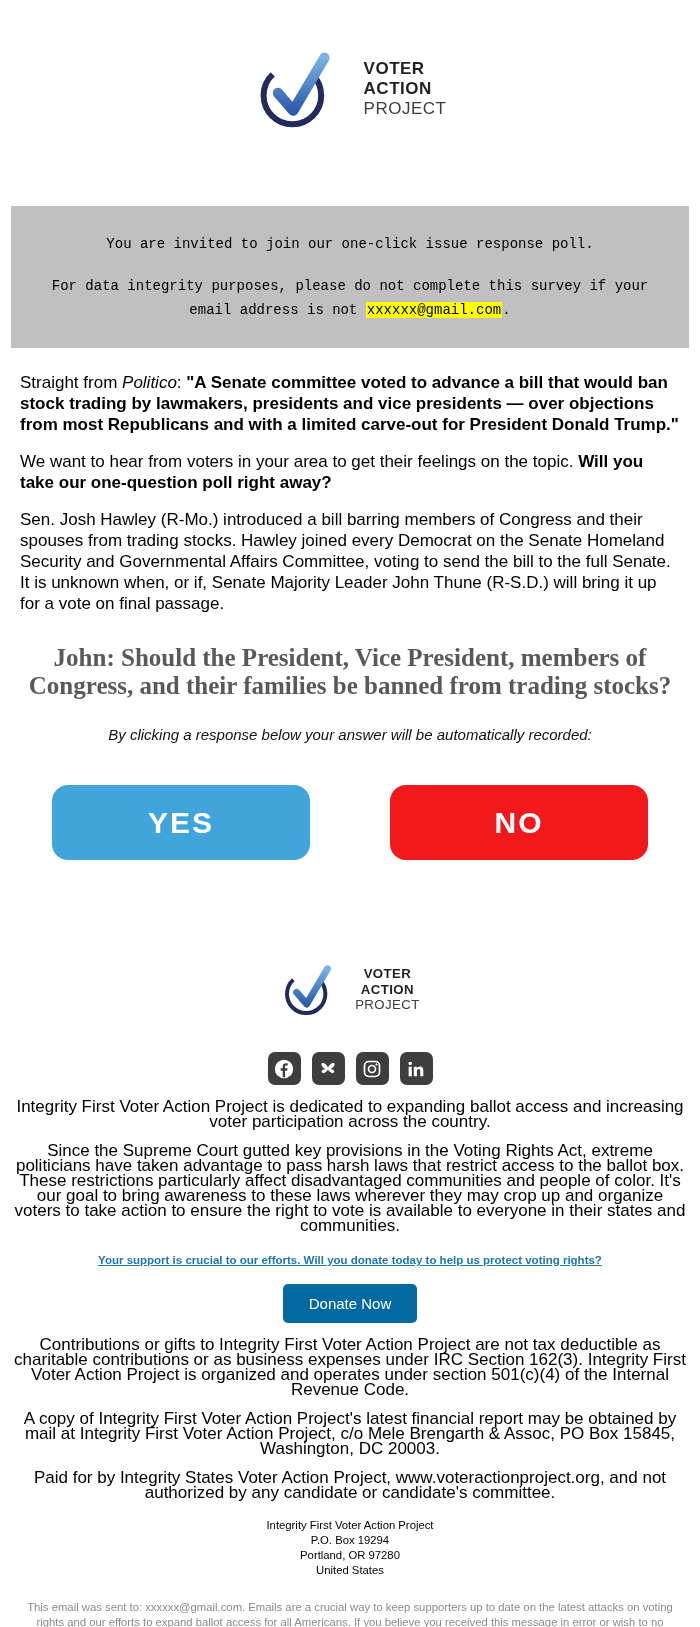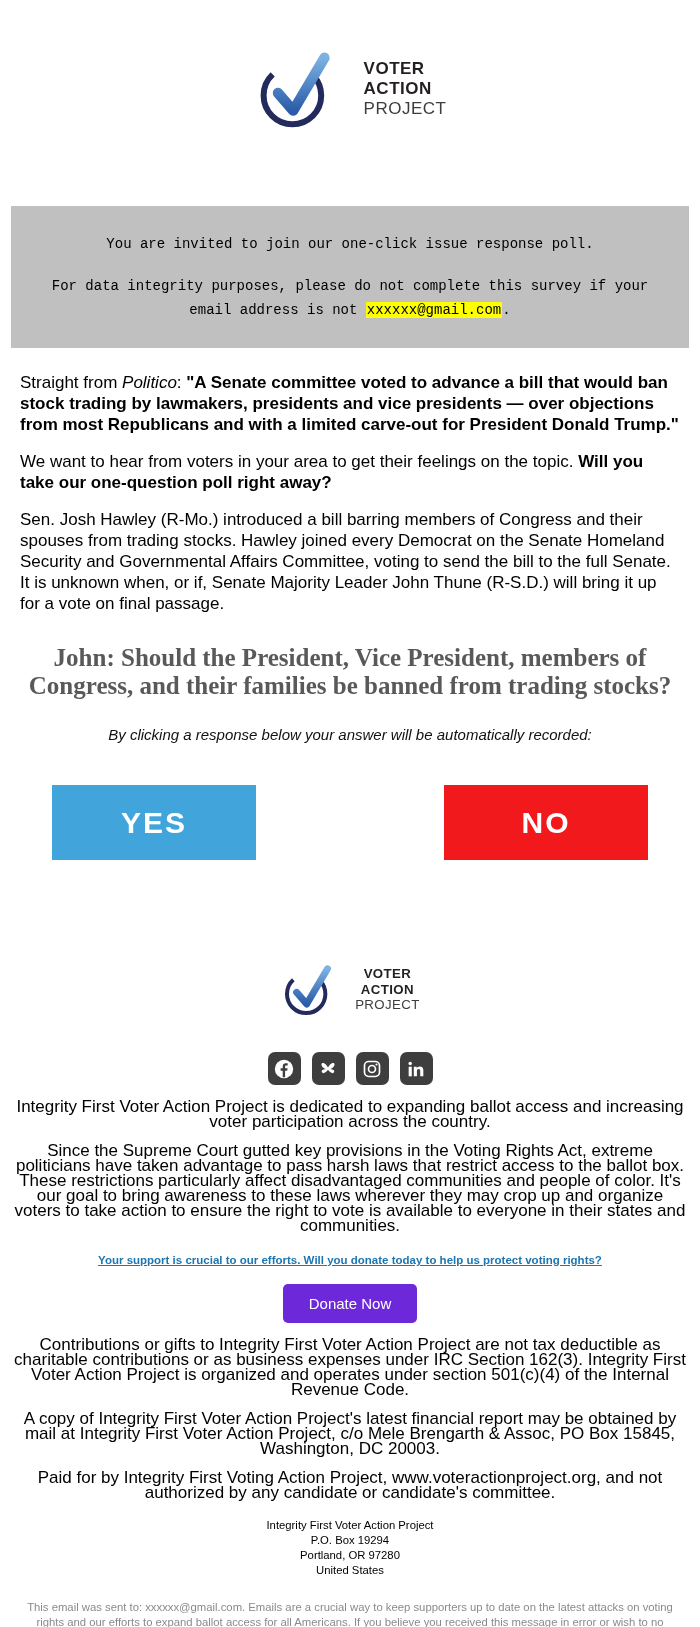--- a/index.html
+++ b/index.html
@@ -25,21 +25,21 @@
   .article { margin:24px 20px 0 20px; font-size:17px; line-height:21px; }
   .article p + p { margin-top:16px; }
   .article .it { font-style:italic; }
   .article .b { font-weight:bold; }
 
   
   .question { margin:30px auto 0 auto; max-width:648px; text-align:center;
               font-size:25px; line-height:28px; font-weight:bold; color:#595959;font-family:Liberation Serif, serif; }
   .instruction { margin-top:26px; text-align:center; font-style:italic; font-size:15px; color:#111; }
   .buttons { margin:42px 52px 0 52px; display:flex; justify-content:space-between; }
-  .vote-btn { width:204px; height:75px; border:none; border-radius:0; color:#fff;
+  .vote-btn { width:258px; height:75px; border:none; border-radius:16px; color:#fff;
               font-family:inherit; font-size:30px; font-weight:bold; letter-spacing:2px; cursor:pointer; }
 
   
   .footer { margin-top:100px; text-align:center; }
   .social-row { margin-top:16px; display:flex; justify-content:center; gap:11px; }
   .social-icon { width:33px; height:33px; border-radius:7px; background:#3e3e3e; display:flex;
                  align-items:center; justify-content:center; cursor:pointer; }
   .foot-text { margin:14px auto 0 auto; width:676px; font-size:17px; line-height:15px; color:#000; }
   .foot-text + .foot-text { margin-top:14px; }
   .donate-link-wrap { margin-top:17px; }
@@ -140,26 +140,26 @@
     </div>
 
     <p class="foot-text">Integrity First Voter Action Project is dedicated to expanding ballot access and increasing voter participation across the country.</p>
     <p class="foot-text">Since the Supreme Court gutted key provisions in the Voting Rights Act, extreme politicians have taken advantage to pass harsh laws that restrict access to the ballot box. These restrictions particularly affect disadvantaged communities and people of color. It's our goal to bring awareness to these laws wherever they may crop up and organize voters to take action to ensure the right to vote is available to everyone in their states and communities.</p>
 
     <div class="donate-link-wrap">
       <a class="donate-link" style="color: rgb(29, 118, 178);">Your support is crucial to our efforts. Will you donate today to help us protect voting rights?</a>
     </div>
 
     <div class="donate-btn-wrap">
-      <button class="donate-btn" style="background-color: #6d28d9;">Donate Now</button>
+      <button class="donate-btn" style="background-color: #0369a1;">Donate Now</button>
     </div>
 
     <p class="foot-text">Contributions or gifts to Integrity First Voter Action Project are not tax deductible as charitable contributions or as business expenses under IRC Section 162(3). Integrity First Voter Action Project is organized and operates under section 501(c)(4) of the Internal Revenue Code.</p>
     <p class="foot-text">A copy of Integrity First Voter Action Project's latest financial report may be obtained by mail at Integrity First Voter Action Project, c/o Mele Brengarth &amp; Assoc, PO Box 15845, Washington, DC 20003.</p>
-    <p class="foot-text">Paid for by Integrity First Voting Action Project, www.voteractionproject.org, and not authorized by any candidate or candidate's committee.</p>
+    <p class="foot-text">Paid for by Integrity States Voter Action Project, www.voteractionproject.org, and not authorized by any candidate or candidate's committee.</p>
 
     <div class="address">
       <div>Integrity First Voter Action Project</div>
       <div>P.O. Box 19294</div>
       <div>Portland, OR 97280</div>
       <div>United States</div>
     </div>
 
     <p class="sent-note">This email was sent to: xxxxxx@gmail.com. Emails are a crucial way to keep supporters up to date on the latest attacks on voting rights and our efforts to expand ballot access for all Americans. If you believe you received this message in error or wish to no longer receive email from us, please unsubscribe.</p>
   </footer>

